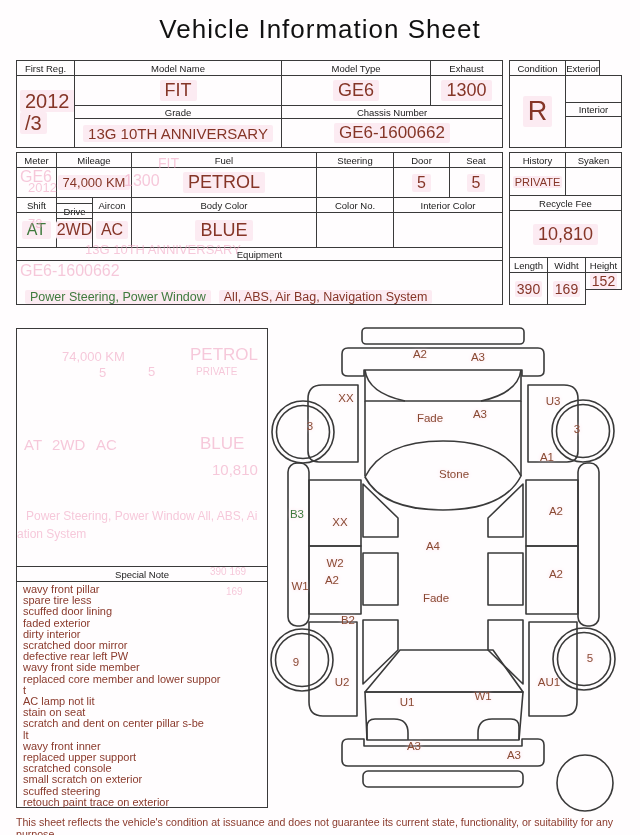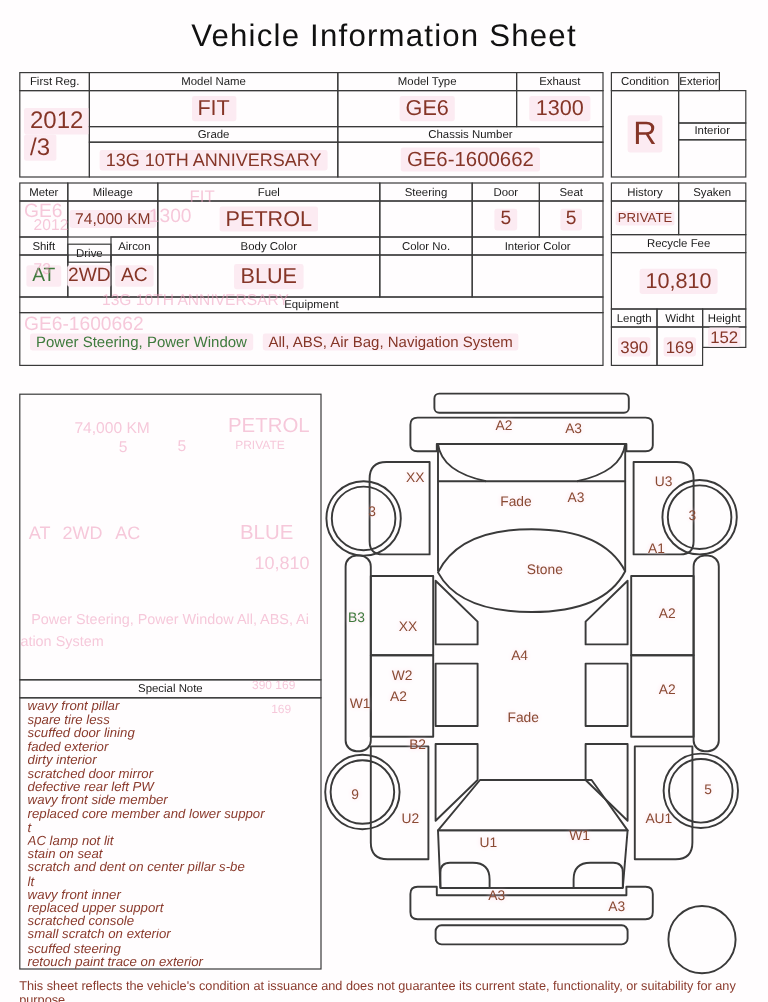--- a/index.html
+++ b/index.html
@@ -5,29 +5,29 @@
   html,body{margin:0;padding:0;background:#fffdfe;}
   .sheet{position:relative;width:640px;height:835px;background:#fffdfe;font-family:"Liberation Sans",sans-serif;overflow:hidden;}
   .title{position:absolute;left:0;top:14px;width:640px;text-align:center;font-size:26px;letter-spacing:1px;color:#111;}
   .cell{position:absolute;border:1px solid #3a3a3a;box-sizing:border-box;display:flex;align-items:center;justify-content:center;background:transparent;}
   .hdr{font-size:9.5px;color:#1a1a1a;}
   .val{color:#853527;}
   .hl{background:#fcebf2;padding:0 5px;border-radius:2px;white-space:nowrap;}
   .green{color:#3f7a3d;}
   .freg{flex-direction:column;align-items:flex-start;font-size:20px;line-height:1.1;padding-left:3px;}
   .notes{position:absolute;left:16px;top:581px;width:252px;box-sizing:border-box;padding:3px 2px 0 7px;}
-  .note-line{font-size:11px;line-height:11.2px;color:#8a3a2c;white-space:nowrap;overflow:hidden;font-style:italic;}
+  .note-line{font-size:11px;line-height:11.2px;color:#8a3a2c;white-space:nowrap;overflow:hidden;}
   .ghost-layer{position:absolute;left:0;top:0;width:640px;height:835px;pointer-events:none;}
   .ghost{position:absolute;color:#ef9dbd;opacity:0.55;white-space:nowrap;font-family:"Liberation Sans",sans-serif;}
   .disclaimer{position:absolute;left:16px;top:816px;width:614px;font-size:10.6px;color:#8a3a2c;}
   #diagram{position:absolute;left:270px;top:313px;width:370px;height:505px;}
   #diagram .shape{fill:none;stroke:#3a3a3a;stroke-width:1.6;stroke-linejoin:round;}
   #diagram text{font-family:"Liberation Sans",sans-serif;font-size:11.5px;fill:#8a4a33;text-anchor:middle;text-shadow:0 0 4px #f9d9e4;}
   #diagram text.g{fill:#3f7a3d;}
-  .eq-cell{font-size:12.5px;padding:4px 0 0 8px;align-items:center;justify-content:flex-start;}
+  .eq-cell{font-size:12.5px;padding:4px 0 0 8px;align-items:flex-end;justify-content:flex-start;}
 </style>
 </head>
 <body>
 
 <div class="sheet">
 
   <div class="title">Vehicle Information Sheet</div>
 
   <div class="cell hdr" style="left:16px;top:60px;width:59px;height:16px">First Reg.</div>
   <div class="cell hdr" style="left:74px;top:60px;width:208px;height:16px">Model Name</div>

